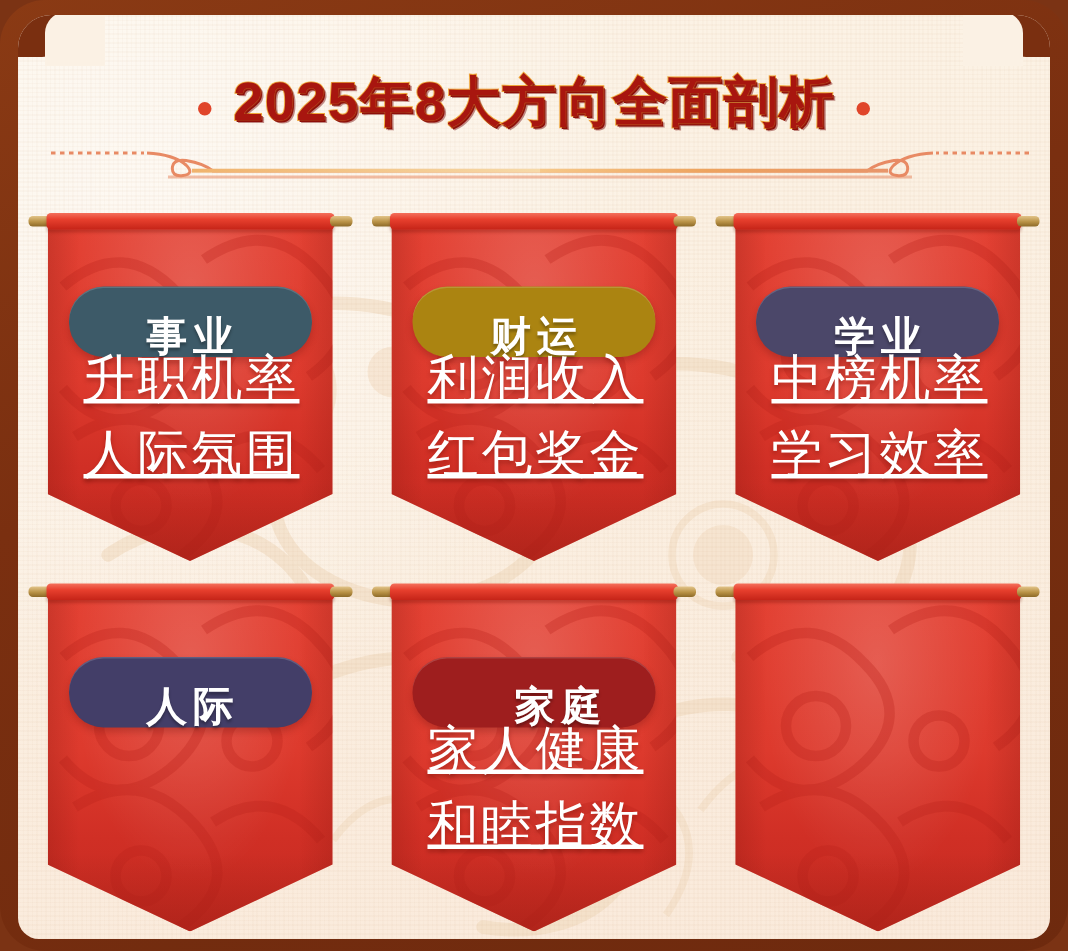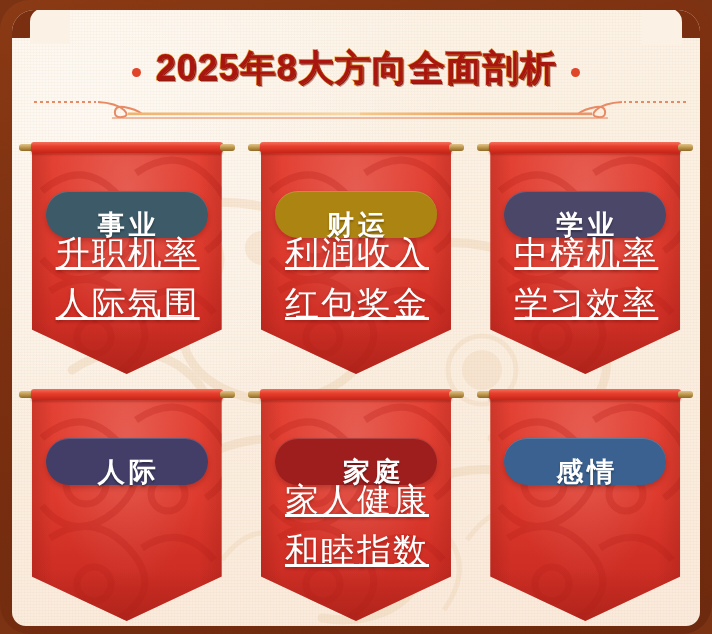--- a/index.html
+++ b/index.html
@@ -489,23 +489,20 @@
               <path d="M104 22 q 44 -30 78 10 q 34 38 -8 68"></path>
               <path d="M18 140 q 44 -28 80 12 q 34 38 -10 68"></path>
               <path d="M110 150 q 40 -26 72 12"></path>
               <circle cx="54" cy="86" r="20"></circle>
               <circle cx="136" cy="96" r="17"></circle>
               <circle cx="62" cy="186" r="17"></circle>
             </g>
           </svg>
           <div class="fold"></div>
         </div>
-        <div class="badge" style="background: rgb(58, 97, 143);">
-          <span class="badge-label">感情</span>
-        </div>
       </div>
 
     </div>
 
     <div class="notch left"></div>
     <div class="notch right"></div>
     <div class="notch-fill left"></div>
     <div class="notch-fill right"></div>
 
   </div>

